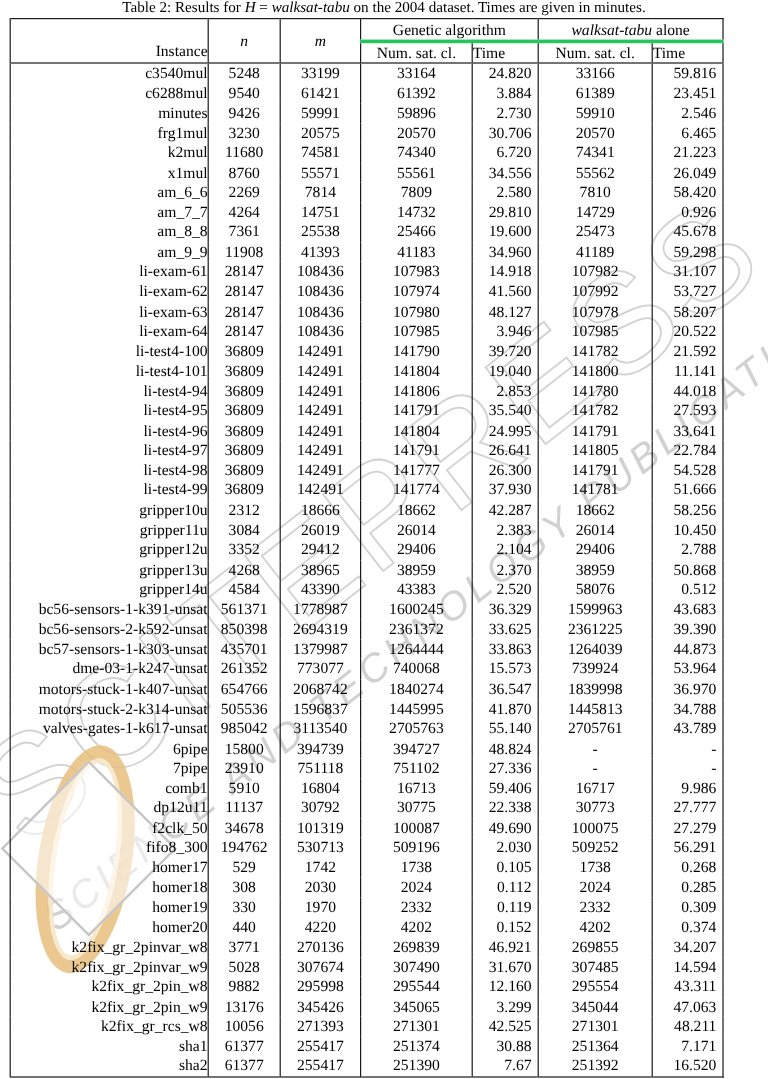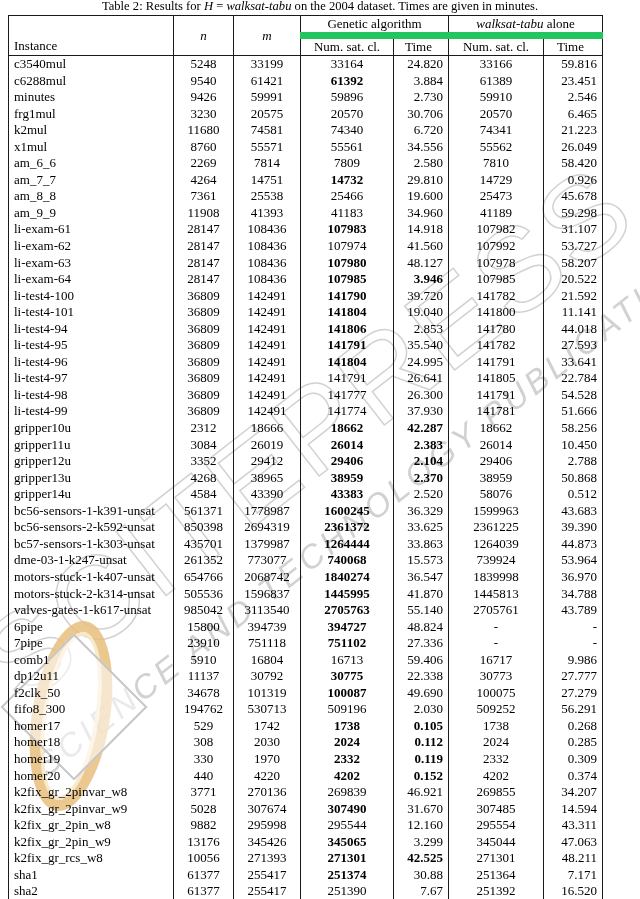--- a/index.html
+++ b/index.html
@@ -16,34 +16,34 @@
     position:absolute;top:15px;left:8px;width:594px;z-index:2;
     border-collapse:collapse;table-layout:fixed;
     font-size:13px;color:#000;background:transparent;
   }
   table.results{border:1.4px solid #1a1a1a;}
   table.results th, table.results td{border-left:1px solid #1a1a1a;}
   table.results thead{border-bottom:1px solid #1a1a1a;}
   th{font-weight:normal;padding:0;}
   tr.row-a{height:19px;}
   tr.row-b{height:16px;}
-  .th-group{text-align:center;border-bottom:7px solid #22c55e;}
+  .th-group{text-align:center;border-bottom:3px solid #22c55e;}
   .th-group i{font-style:italic;}
-  .th-instance{text-align:left;padding-left:5px;vertical-align:bottom;padding-bottom:1px;}
+  .th-instance{text-align:right;padding-left:5px;vertical-align:bottom;padding-bottom:1px;}
   .th-nm{text-align:center;font-style:italic;vertical-align:middle;}
   .th-numsat{}
-  .th-time{text-align:center;padding-right:5px;}
+  .th-time{text-align:left;padding-right:5px;}
   tbody td{
     height:16.55px;line-height:16.55px;padding:0;
     overflow:hidden;white-space:nowrap;
   }
-  .col-instance{text-align:left;padding-left:5px;}
+  .col-instance{text-align:right;padding-left:5px;}
   .col-center{text-align:center;}
   .col-right{text-align:right;padding-right:5px;}
-  td.bold{font-weight:bold;}
+  td.bold{font-weight:normal;}
   
   .watermark-svg{position:absolute;left:0;top:0;z-index:1;pointer-events:none;}
   .wm-ellipse{
     position:absolute;left:32px;top:620px;width:56px;height:170px;z-index:1;
     border:11px solid rgba(230,190,125,0.85);border-radius:50%;
     box-shadow:inset 0 0 0 4px rgba(247,231,200,0.9);
     transform:rotate(9deg);pointer-events:none;
   }
   .wm-diamond{
     position:absolute;left:22px;top:655px;width:100px;height:100px;z-index:1;

